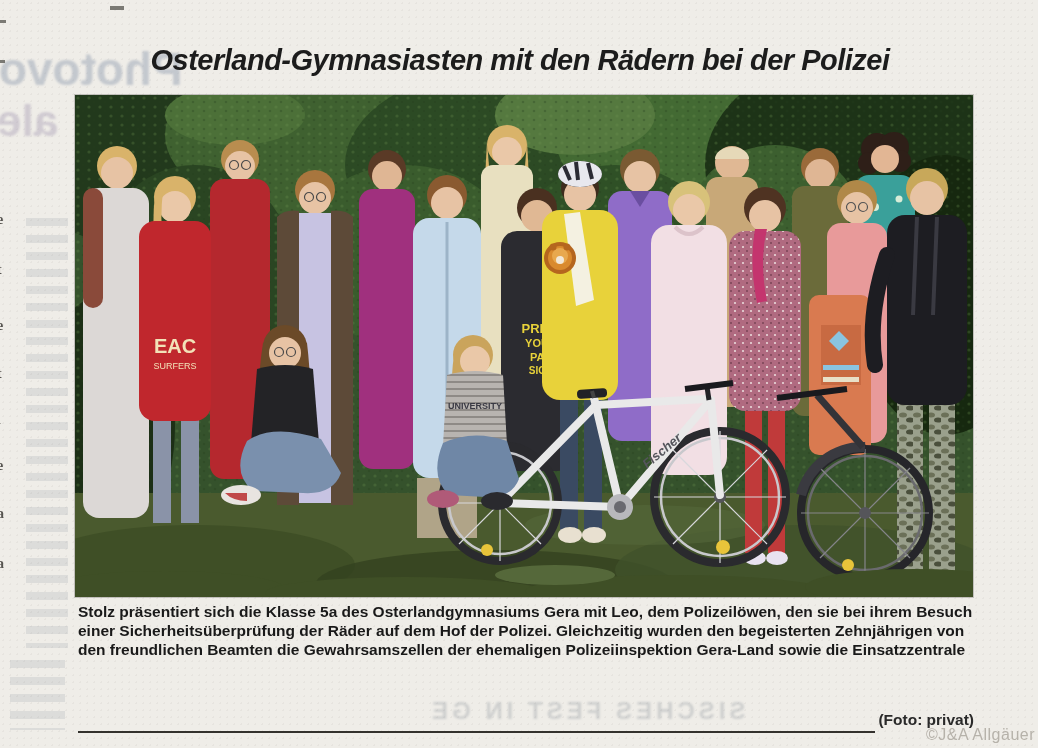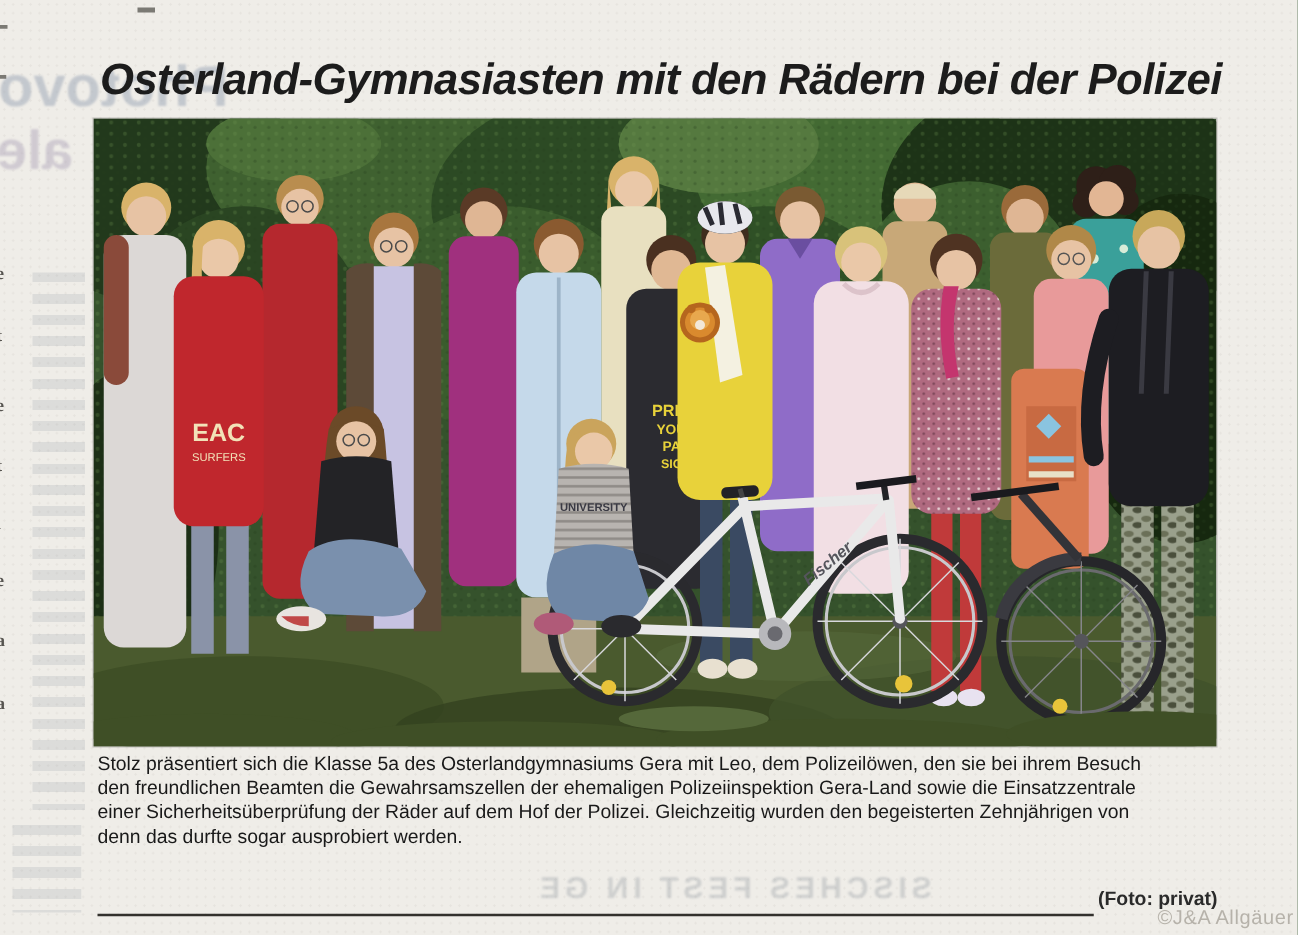--- a/index.html
+++ b/index.html
@@ -4,31 +4,31 @@
 <style>
   html,body{margin:0;padding:0;}
   .page{
     position:relative;width:1038px;height:748px;overflow:hidden;
     background-color:#efede8;
     background-image:radial-gradient(rgba(120,110,100,.07) 1px, transparent 1px);
     background-size:7px 7px;
     font-family:"Liberation Sans", sans-serif;
   }
   .headline{
-    position:absolute;left:80px;top:44px;width:880px;text-align:left;
-    font-size:35px;font-weight:bold;font-style:italic;color:#1c1c1c;
+    position:absolute;left:80px;top:44px;width:880px;text-align:center;
+    font-size:29px;font-weight:bold;font-style:italic;color:#1c1c1c;
     letter-spacing:-0.5px;white-space:nowrap;
   }
   .photo{
     position:absolute;left:75px;top:95px;width:898px;height:502px;
     box-shadow:0 0 0 1px rgba(60,60,55,.25);
   }
   .caption{
     position:absolute;left:78px;top:602px;width:898px;
-    font-size:15.5px;line-height:19.2px;font-weight:normal;color:#191919;
+    font-size:15.5px;line-height:19.2px;font-weight:bold;color:#191919;
   }
   .caption div{white-space:nowrap;}
   .credit{
     position:absolute;right:64px;top:711px;
     font-size:15.5px;color:#2a2a2a;font-weight:bold;
   }
   .rule{
     position:absolute;left:78px;top:731px;width:797px;height:0;
     border-top:2px solid #33312d;
   }
@@ -378,23 +378,22 @@
         <ellipse cx="330" cy="498" rx="140" ry="16"></ellipse>
         <ellipse cx="600" cy="496" rx="150" ry="16"></ellipse>
         <ellipse cx="840" cy="492" rx="110" ry="18"></ellipse>
         <ellipse cx="480" cy="480" rx="60" ry="10" fill="#55683a"></ellipse>
       </g>
     </svg>
   </div>
 
   <div class="caption">
     <div>Stolz präsentiert sich die Klasse 5a des Osterlandgymnasiums Gera mit Leo, dem Polizeilöwen, den sie bei ihrem Besuch</div>
+    <div>einer Sicherheitsüberprüfung der Räder auf dem Hof der Polizei. Gleichzeitig wurden den begeisterten Zehnjährigen von</div>
     <div>den freundlichen Beamten die Gewahrsamszellen der ehemaligen Polizeiinspektion Gera-Land sowie die Einsatzzentrale</div>
-    <div>einer Sicherheitsüberprüfung der Räder auf dem Hof der Polizei. Gleichzeitig wurden den begeisterten Zehnjährigen von</div>
-    <div>denn das durfte sogar ausprobiert werden.</div>
   </div>
 
   <div class="ghost ghost-bottom" style="position:absolute">SISCHES FEST IN GE</div>
 
   <div class="credit">(Foto: privat)</div>
   <div class="rule"></div>
   <div class="watermark">©J&amp;A Allgäuer</div>
 
 </div>
 

